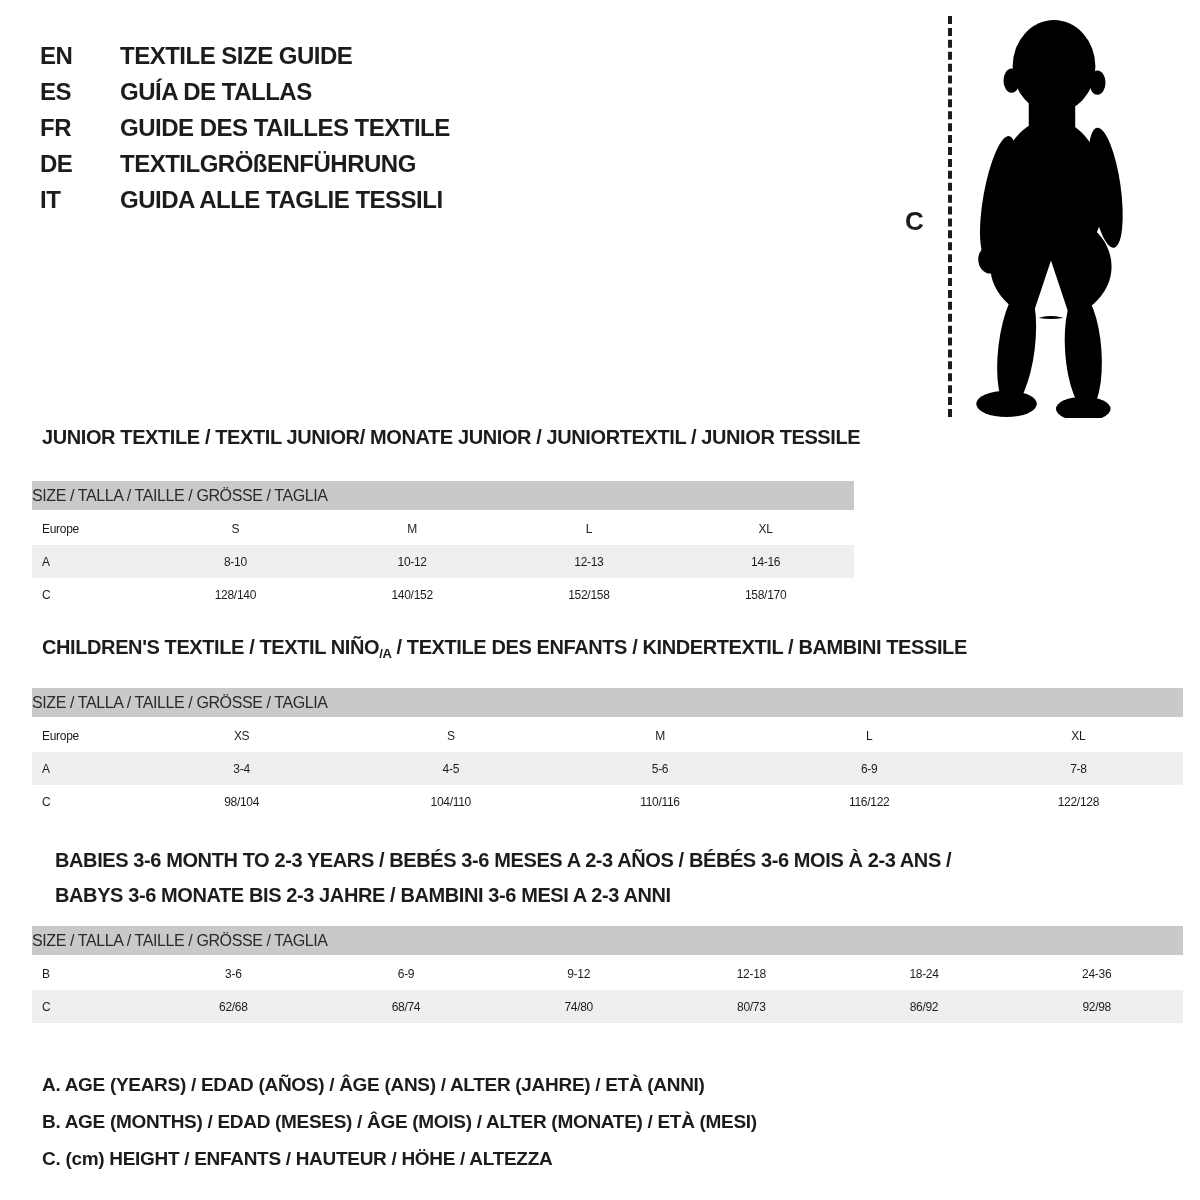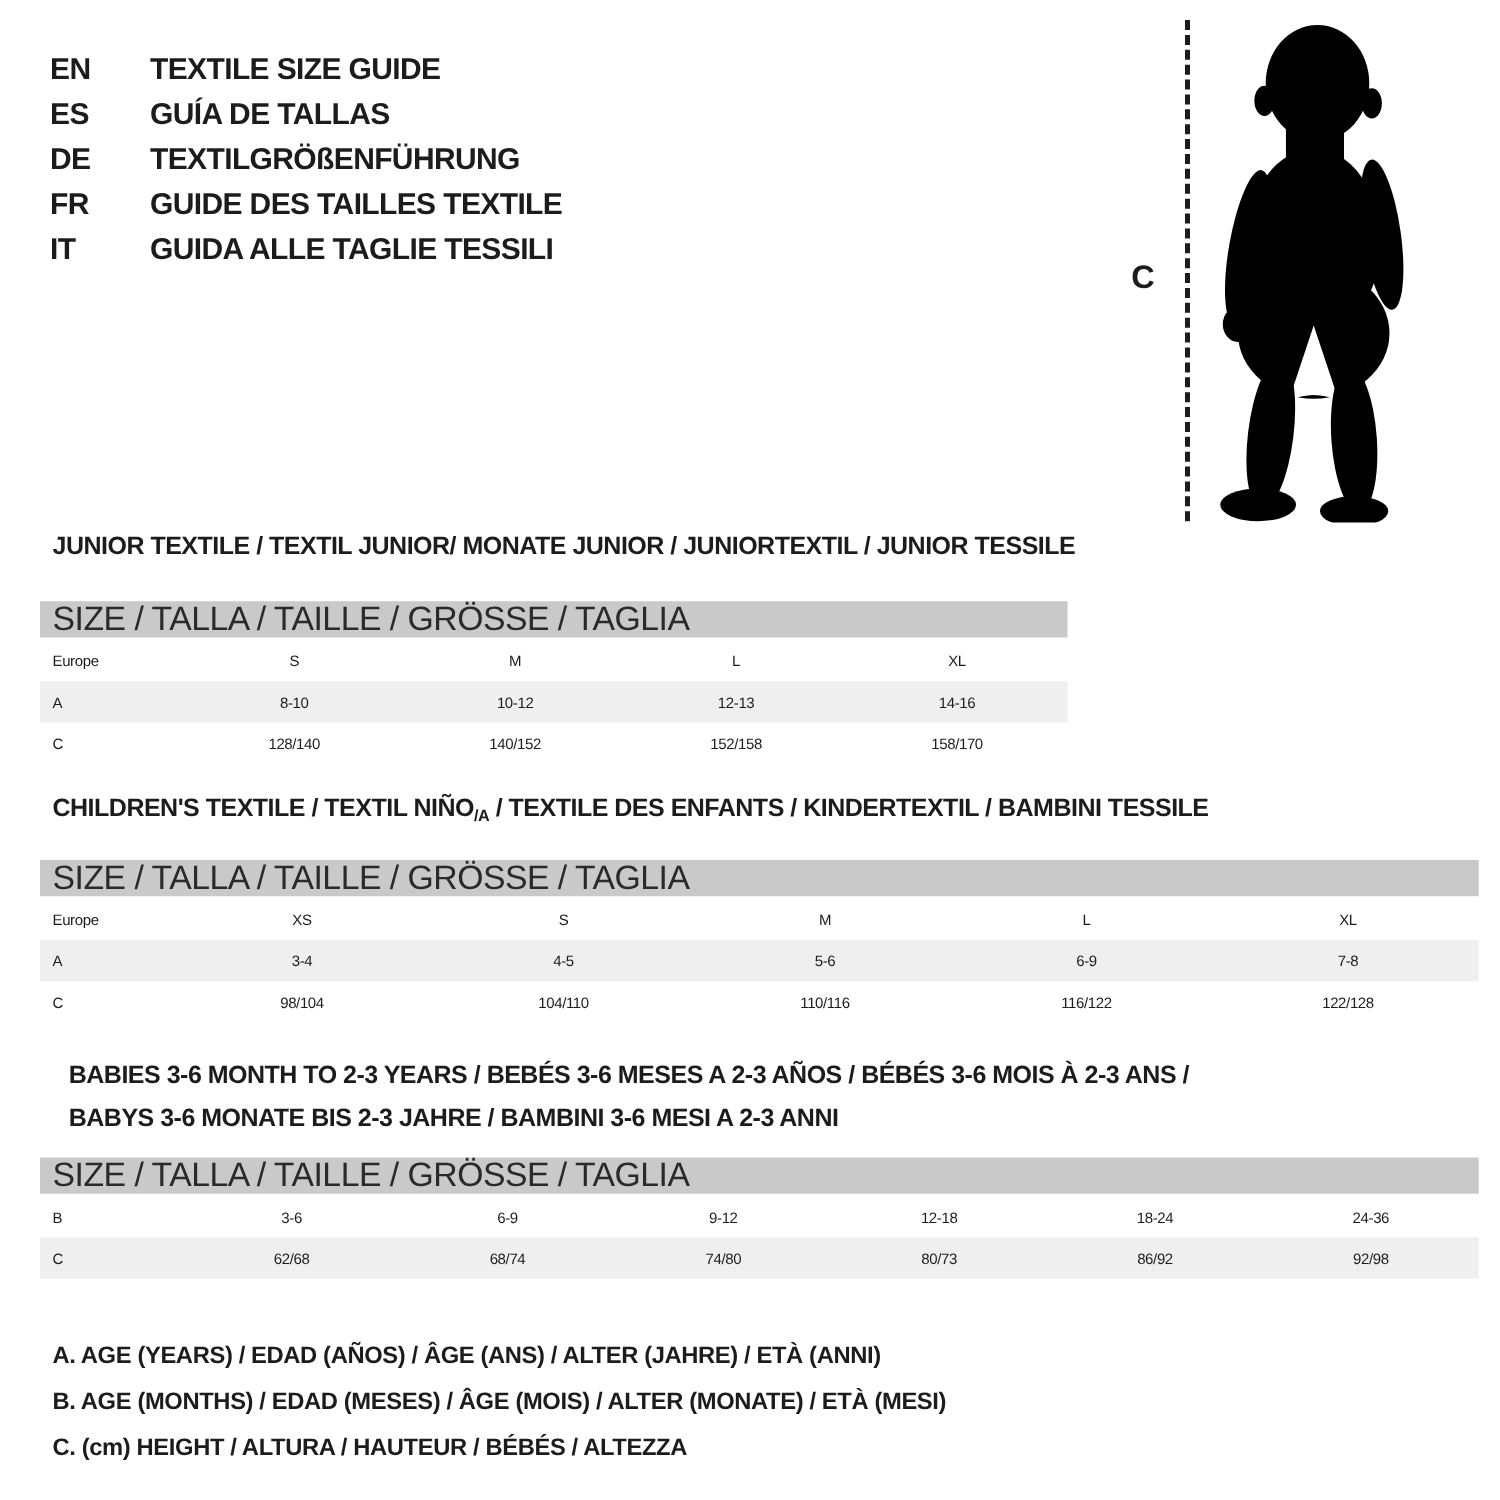--- a/index.html
+++ b/index.html
@@ -23,22 +23,22 @@
   .dim-line{position:absolute;left:948px;top:16px;height:401px;width:0;border-left:4px dashed var(--ink);}
   .dim-label{position:absolute;left:905px;top:206px;font-size:26px;font-weight:bold;}
   .silhouette{position:absolute;left:968px;top:14px;width:172px;height:404px;}
 
   
   .sec-title{position:absolute;left:42px;font-size:20px;font-weight:bold;letter-spacing:-0.4px;white-space:nowrap;}
   .sub{font-size:13px;font-weight:bold;vertical-align:-4px;}
 
   
   .size-table{position:absolute;left:32px;}
-  .size-header{height:29px;line-height:29px;background:var(--header-bg);padding-left:10px;
-               font-size:27px;letter-spacing:-0.4px;margin-bottom:2px;color:#2a2a2a;}
+  .size-header{height:29px;line-height:29px;background:var(--header-bg);
+               font-size:16px;letter-spacing:-0.4px;margin-bottom:2px;color:#2a2a2a;}
   .trow{display:grid;align-items:center;height:33px;font-size:12px;letter-spacing:-0.3px;}
   .trow.alt{background:var(--alt-bg);}
   .trow .cell{text-align:center;}
   .trow .cell:first-child{text-align:left;padding-left:10px;}
   .t1{grid-template-columns:115px repeat(4,1fr);}
   .t2{grid-template-columns:105px repeat(5,1fr);}
   .t3{grid-template-columns:115px repeat(6,1fr);}
   .w1{width:822px;}
   .w2{width:1151px;}
 
@@ -54,26 +54,26 @@
   <div class="lang-block">
     <div class="lang-row">
       <span class="lang-code">EN</span>
       <span class="lang-label">TEXTILE SIZE GUIDE</span>
     </div>
     <div class="lang-row">
       <span class="lang-code">ES</span>
       <span class="lang-label">GUÍA DE TALLAS</span>
     </div>
     <div class="lang-row">
+      <span class="lang-code">FR</span>
+      <span class="lang-label">GUIDE DES TAILLES TEXTILE</span>
+    </div>
+    <div class="lang-row">
       <span class="lang-code">DE</span>
       <span class="lang-label">TEXTILGRÖßENFÜHRUNG</span>
-    </div>
-    <div class="lang-row">
-      <span class="lang-code">FR</span>
-      <span class="lang-label">GUIDE DES TAILLES TEXTILE</span>
     </div>
     <div class="lang-row">
       <span class="lang-code">IT</span>
       <span class="lang-label">GUIDA ALLE TAGLIE TESSILI</span>
     </div>
   </div>
 
   <span class="dim-label">C</span>
   <div class="dim-line"></div>
   <svg class="silhouette" viewBox="0 0 170 400" xmlns="http://www.w3.org/2000/svg">
@@ -172,16 +172,16 @@
       <span class="cell">74/80</span>
       <span class="cell">80/73</span>
       <span class="cell">86/92</span>
       <span class="cell">92/98</span>
     </div>
   </div>
 
   <div class="legend">
     <div class="legend-line">A. AGE (YEARS) / EDAD (AÑOS) / ÂGE (ANS) / ALTER (JAHRE) / ETÀ (ANNI)</div>
     <div class="legend-line">B. AGE (MONTHS) / EDAD (MESES) / ÂGE (MOIS) / ALTER (MONATE) / ETÀ (MESI)</div>
-    <div class="legend-line">C. (cm) HEIGHT / ALTURA / HAUTEUR / BÉBÉS / ALTEZZA</div>
+    <div class="legend-line">C. (cm) HEIGHT / ENFANTS / HAUTEUR / HÖHE / ALTEZZA</div>
   </div>
 
 </div>
 
 </body></html>

